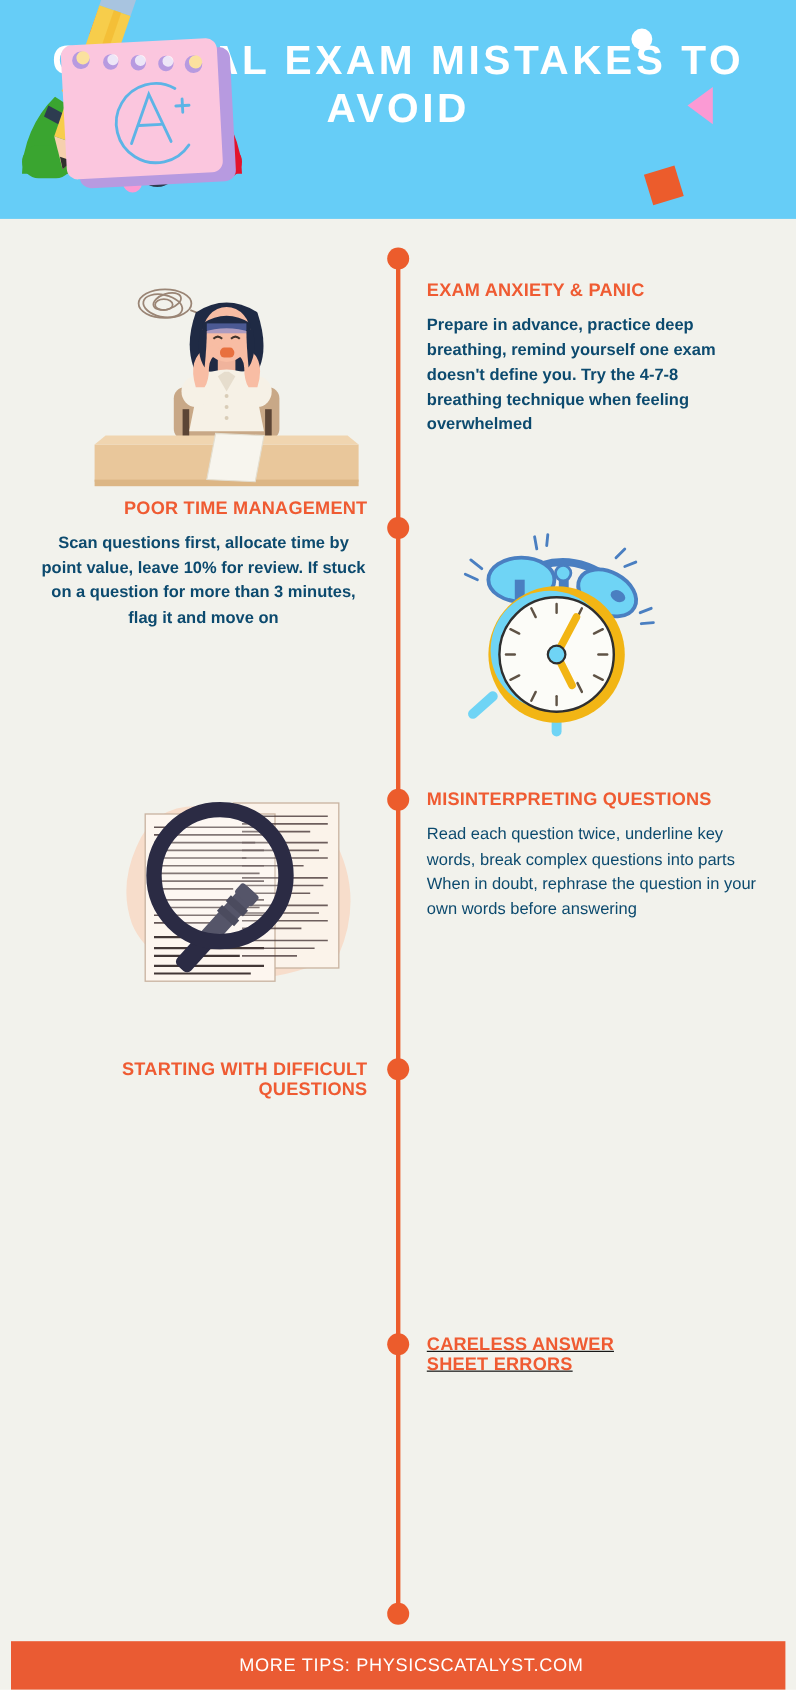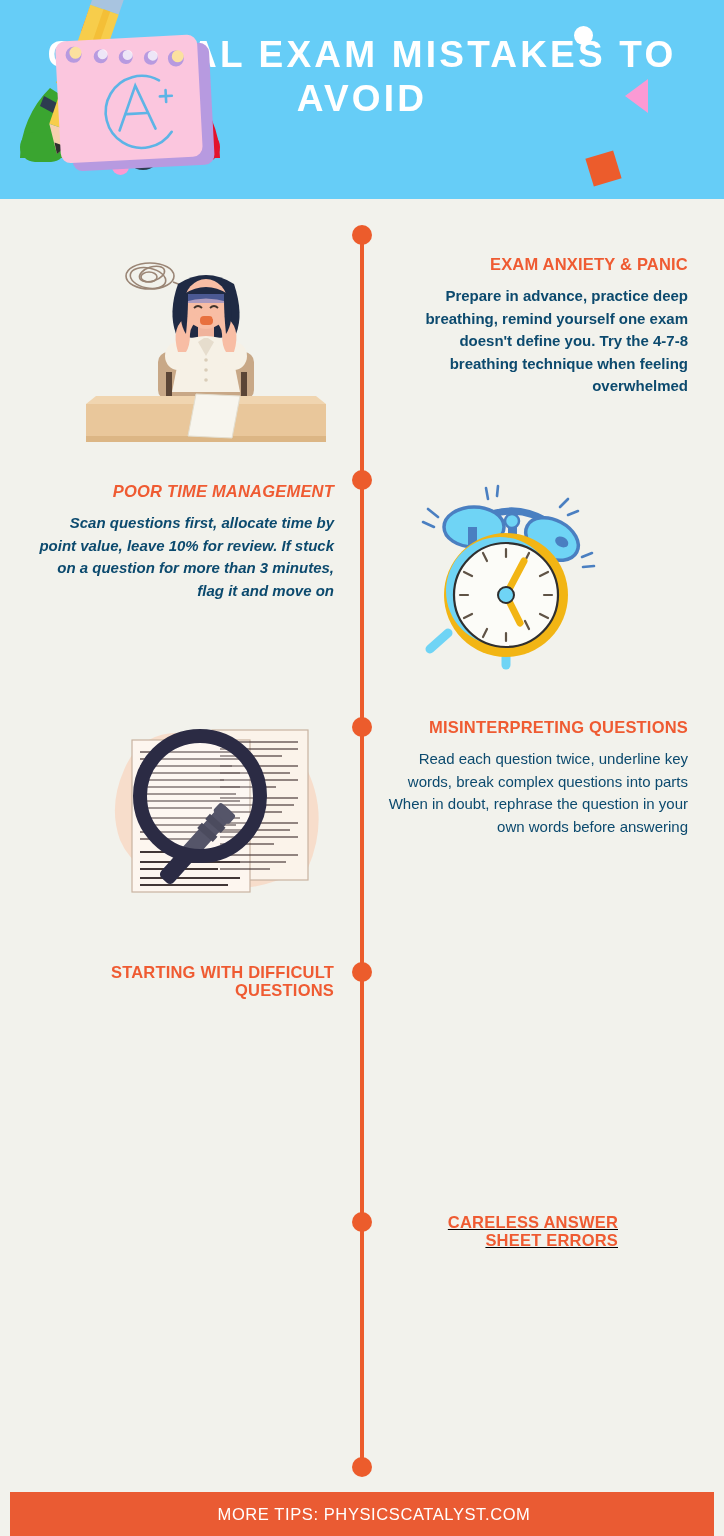--- a/index.html
+++ b/index.html
@@ -44,21 +44,21 @@
   }
   .tl-dot {
     position:absolute; width:20px; height:20px;
     border-radius:50%;
     background:#ec5c2c;
     left:352px;
   }
 
   
   .section { position:absolute; }
-  .txt-right { left:388px; width:300px; text-align:right; }
+  .txt-right { left:388px; width:300px; text-align:left; }
   .txt-left  { left:36px;  width:298px; text-align:right; }
 
   .sec-title {
     color:#ef5b32;
     font-weight:bold;
     font-size:16.5px;
     letter-spacing:0.2px;
     line-height:18px;
     text-transform:uppercase;
   }
@@ -167,23 +167,23 @@
     <path d="M152 48 q4 22 -4 34 q-2 -20 -2 -34z" fill="#1f2a44"></path>
 
     <path d="M8 152 l240 0 l0 34 l-240 0z" fill="#e9c79b"></path>
     <path d="M8 152 l240 0 l-10 -8 l-220 0z" fill="#f0d5b0"></path>
     <rect x="8" y="184" width="240" height="6" fill="#dcb685"></rect>
 
     <path d="M118 142 l44 2 l-8 42 l-44 -2z" fill="#f7f5ee" stroke="#e3ded0"></path>
   </svg>
 </div>
 
-<div class="section txt-left" style="top:482px;font-style:italic;">
+<div class="section txt-left" style="top:453px;">
   <div class="sec-title">POOR TIME MANAGEMENT</div>
-  <div class="sec-body bold" style="text-align:right;">Scan questions first, allocate time by point value, leave 10% for review. If stuck on a question for more than 3 minutes, flag it and move on</div>
+  <div class="sec-body bold" style="text-align:center;">Scan questions first, allocate time by point value, leave 10% for review. If stuck on a question for more than 3 minutes, flag it and move on</div>
 </div>
 
 <div class="art" style="left:402px; top:483px; width:224px; height:192px;">
   <svg viewBox="0 0 224 192" width="224" height="192">
 
     <g stroke="#4a7fc1" stroke-width="2.6" stroke-linecap="round" fill="none">
       <path d="M36 34 L26 26"></path>
         <path d="M32 44 L21 39"></path>
       <path d="M86 16 L84 5"></path>
         <path d="M95 13 L96 3"></path>

